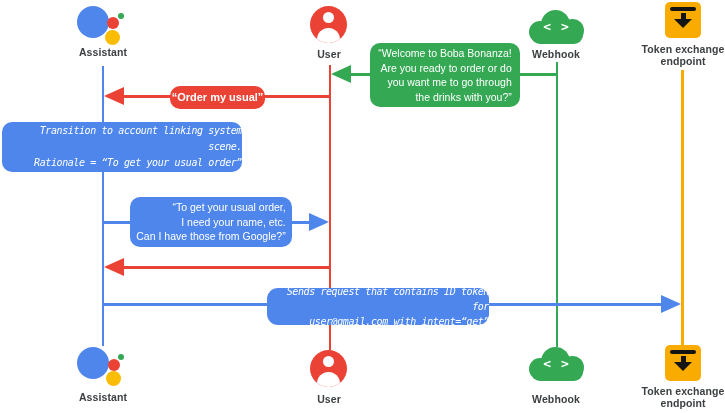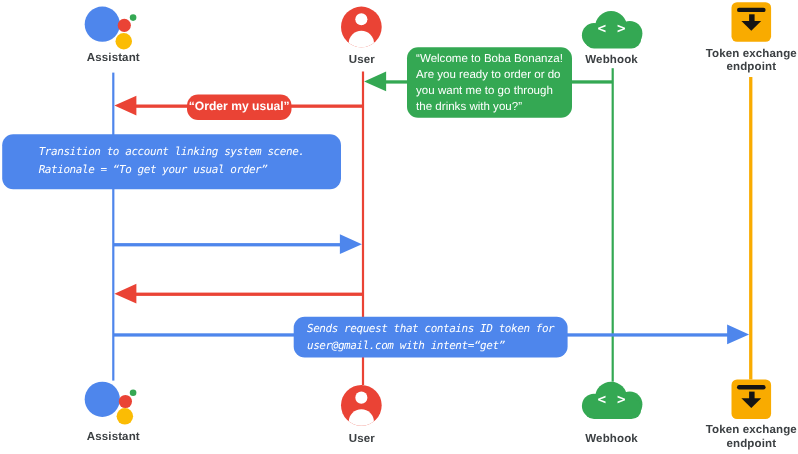--- a/index.html
+++ b/index.html
@@ -18,21 +18,21 @@
   .a-red{background:#ea4335;}
   .a-blue{background:#4e86ec;}
   .a-green{background:#34a853;}
   .head{position:absolute;width:0;height:0;border-top:9px solid transparent;border-bottom:9px solid transparent;}
   .head-left-red{border-right:20px solid #ea4335;}
   .head-left-green{border-right:20px solid #34a853;}
   .head-right-blue{border-left:20px solid #4e86ec;}
   
   .bubble{
     position:absolute;border-radius:10px;color:#fff;display:flex;
-    align-items:center;justify-content:center;text-align:left;
+    align-items:center;justify-content:center;text-align:right;
     white-space:pre-line;
   }
   .b-green{background:#34a853;}
   .b-red{background:#ea4335;}
   .b-blue{background:#4e86ec;}
   .f-sans{font-size:10.5px;line-height:14.5px;}
   .f-sans-sm{font-size:11px;line-height:13px;font-weight:bold;}
   .f-mono{font-family:"DejaVu Sans Mono",monospace;font-style:italic;font-size:10px;letter-spacing:-0.4px;line-height:16px;}
   .f-mono2{font-family:"DejaVu Sans Mono",monospace;font-style:italic;font-size:10px;letter-spacing:-0.4px;line-height:15px;}
   
@@ -103,26 +103,29 @@
     <div class="head head-right-blue" style="left:661px;top:295px;"></div>
   </div>
 
   <div class="bubble b-green f-sans" style="left:370px;top:43px;width:150px;height:64px;">“Welcome to Boba Bonanza!
 Are you ready to order or do
 you want me to go through
 the drinks with you?”</div>
 
   <div class="bubble b-red f-sans-sm" style="left:170px;top:86px;width:95px;height:23px;">“Order my usual”</div>
 
-  <div class="bubble b-blue f-mono" style="left:2px;top:122px;width:308px;height:50px;">Transition to account linking system scene.
+  <div class="bubble b-blue f-mono" style="left:2px;top:122px;width:240px;height:50px;">Transition to account linking system scene.
 Rationale = “To get your usual order”</div>
 
-
-
-  <div class="bubble b-blue f-mono2" style="left:267px;top:288px;width:249px;height:37px;">Sends request that contains ID token for
+  <div class="bubble b-blue f-sans" style="left:130px;top:197px;width:162px;height:50px;">“To get your usual order,
+I need your name, etc.
+Can I have those from Google?”</div>
+
+
+  <div class="bubble b-blue f-mono2" style="left:267px;top:288px;width:222px;height:37px;border-radius:11px;">Sends request that contains ID token for
 user@gmail.com with intent=“get”</div>
 
   <div>
     <div class="dot dot-blue" style="left:76.5px;top:5.5px;"></div>
     <div class="dot dot-red" style="left:107px;top:17px;"></div>
     <div class="dot dot-green" style="left:118px;top:12.5px;"></div>
     <div class="dot dot-yellow" style="left:105px;top:30px;"></div>
     <div class="actor-label" style="left:53px;top:47px;">Assistant</div>
   </div>
 

